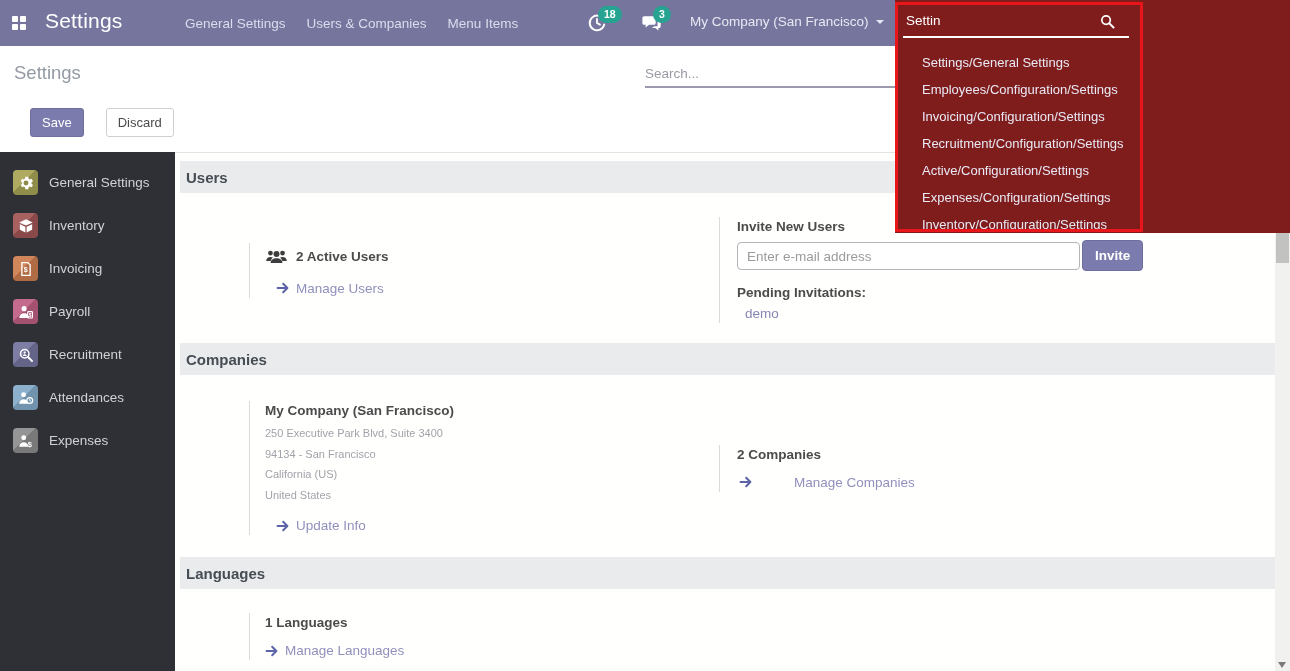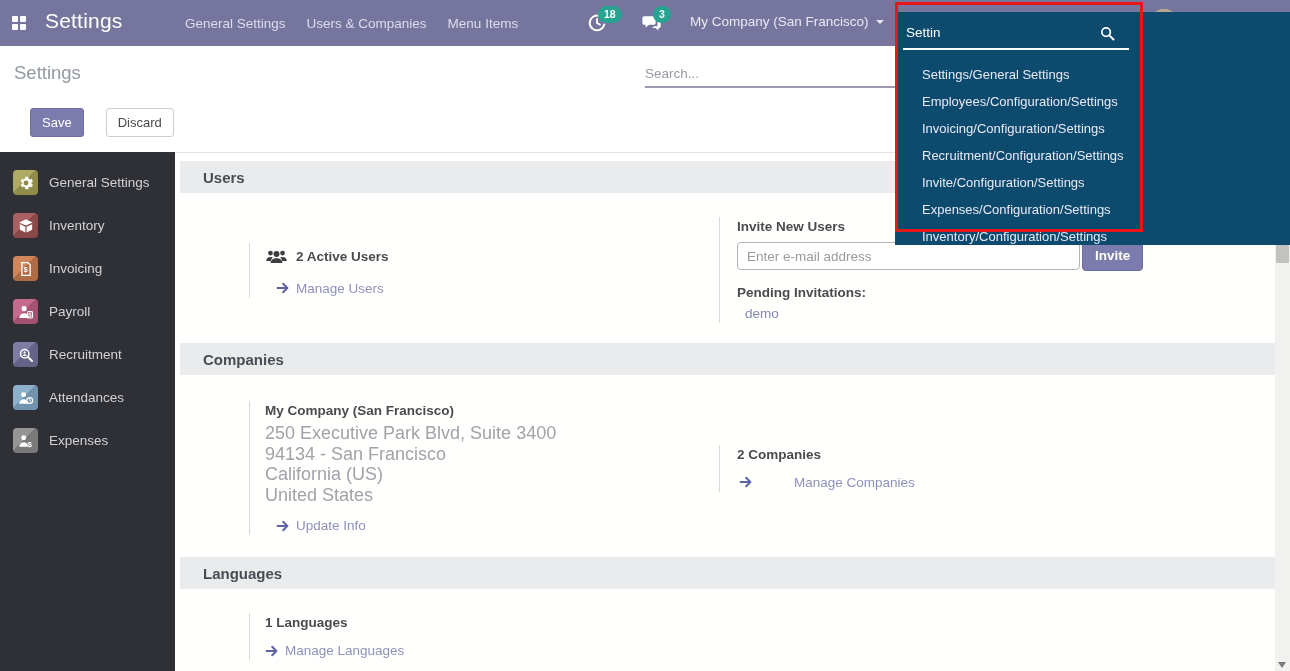--- a/index.html
+++ b/index.html
@@ -17,21 +17,21 @@
   .systray-icon svg { width:22px; height:22px; }
   .badge { position:absolute; top:-6px; left:12px; background:#27a392; color:#fff; font-size:10.5px; line-height:1; padding:3px 6px 3px; border-radius:9px; font-weight:bold; }
   .company-menu { position:absolute; left:690px; top:14px; color:#e8e8f4; font-size:13.5px; cursor:pointer; display:flex; align-items:center; gap:7px; }
   .user-menu { position:absolute; left:1151px; top:9px; display:flex; align-items:center; gap:8px; cursor:pointer; }
   .avatar { width:26px; height:26px; border-radius:50%; overflow:hidden; background:#c9b294; flex:none; }
   .avatar svg { width:26px; height:26px; display:block; }
   .user-name { color:#eceaf6; font-size:13.5px; }
   .caret { width:0; height:0; border-left:4px solid transparent; border-right:4px solid transparent; border-top:4px solid #e8e8f4; display:inline-block; }
 
   
-  .search-overlay { position:absolute; left:895px; top:12px; width:395px; height:233px; background:#0c4a6e; z-index:50; }
+  .search-overlay { position:absolute; left:895px; top:0; width:395px; height:233px; background:#7f1d1d; z-index:50; }
   .ov-search-input { position:absolute; left:8px; top:8px; width:226px; height:30px; background:transparent; border:none; border-bottom:2px solid #fdfdfd; color:#fff; font-size:13.5px; font-family:"Liberation Sans",sans-serif; outline:none; padding:0 26px 4px 3px; }
   .ov-search-input::placeholder { color:#e3e3f0; }
   .ov-magnifier { position:absolute; left:204px; top:13px; width:17px; height:17px; color:#fff; cursor:pointer; }
   .ov-magnifier svg { width:17px; height:17px; }
   .ov-results { position:absolute; left:0; top:49px; width:100%; }
   .ov-item { padding:6px 6px 6px 27px; color:#e9e9f5; font-size:13px; cursor:pointer; white-space:nowrap; }
   .red-box { position:absolute; left:895px; top:2px; width:248px; height:230px; border:3px solid #e8151b; z-index:60; pointer-events:none; }
 
   
   .control-header { position:absolute; left:0; top:46px; width:1290px; height:106px; background:#fff; z-index:5; }
@@ -46,41 +46,41 @@
   
   .sidebar { position:absolute; left:0; top:152px; width:175px; height:519px; background:#2e3036; z-index:10; padding-top:9px; }
   .side-item { height:43px; display:flex; align-items:center; padding-left:13px; gap:11px; cursor:pointer; }
   .side-label { color:#d2d2d5; font-size:13.5px; }
   .app-icon { width:25px; height:25px; border-radius:4px; flex:none; display:flex; align-items:center; justify-content:center; color:#fff;
               background-image:linear-gradient(135deg, rgba(255,255,255,.07) 45%, rgba(0,0,0,.14) 45%); }
   .app-icon svg { width:18px; height:18px; }
 
   
   .main { position:absolute; left:175px; top:152px; width:1100px; height:519px; background:#fffffe; border-top:1px solid #e3e3e3; z-index:4; overflow:hidden; }
-  .section-header { margin:8px 0 0 5px; height:32px; background:#e9ebed; display:flex; align-items:center; padding-left:23px; font-weight:bold; font-size:15px; color:#474d54; }
+  .section-header { margin:8px 0 0 5px; height:32px; background:#e9ebed; display:flex; align-items:center; padding-left:6px; font-weight:bold; font-size:15px; color:#474d54; }
   .section-content { display:flex; align-items:center; padding:24px 0 12px 58px;margin-left:16px; }
   .sbox { border-left:1px solid #dadada; padding:2px 0 2px 15px; }
   .sbox-left { width:470px; }
   .sbox-right { width:425px; padding-left:17px; }
   .bold-label { font-weight:bold; color:#4b4b4b; font-size:13.5px; }
   .icon-row { display:flex; align-items:center; gap:8px; }
   .dark-icon { width:23px; height:23px; color:#3d3d3d; }
   .dark-icon svg { width:23px; height:23px; }
   .link-row { display:flex; align-items:center; gap:6px; margin-top:13px; padding-left:11px; cursor:pointer; }
   .arrow-ic { width:14px; height:14px; color:#5c63a8; flex:none; }
   .arrow-ic svg { width:14px; height:14px; }
   .link-text { color:#9090bd; font-size:13.5px; }
   .invite-row { display:flex; align-items:flex-start; margin-top:8px; }
   .email-input { width:343px; height:28px; border:1px solid #b5b5b5; border-radius:4px; padding:0 9px; font-size:13.5px; color:#555; font-family:"Liberation Sans",sans-serif; outline:none; }
   .email-input::placeholder { color:#9b9b9b; }
   .invite-btn { margin-left:2px; height:31px; margin-top:-2px; padding:0 12px; background:#7c7bad; border:1px solid #6f6ea0; border-radius:4px; color:#fff; font-weight:bold; font-size:13.5px; cursor:pointer; font-family:"Liberation Sans",sans-serif; }
   .pending-label { margin-top:14px; }
   .pending-link { margin-top:6px; padding-left:8px; color:#8585b4; font-size:13.5px; cursor:pointer; }
   .company-name { font-size:13.5px; }
-  .addr-line { color:#a2a2aa; font-size:18px; line-height:20.5px; }
+  .addr-line { color:#a2a2aa; font-size:11px; line-height:20.5px; }
   .addr-block { margin-top:5px; }
 
   
   .scroll-track { position:absolute; right:0; top:233px; width:15px; height:438px; background:#f1f1f0; z-index:45; }
   .scroll-thumb { position:absolute; top:0; left:1px; width:13px; height:30px; background:#c2c2c0; cursor:pointer; }
   .scroll-arrow { position:absolute; bottom:3px; left:3px; width:0; height:0; border-left:4.5px solid transparent; border-right:4.5px solid transparent; border-top:6px solid #7a7a7a; cursor:pointer; }
 </style>
 </head>
 <body>
 
@@ -294,21 +294,21 @@
   <input class="ov-search-input" value="Settin" style="">
   <span class="ov-magnifier"><span><svg viewBox="0 0 24 24" fill="none" stroke="currentColor">
           <circle cx="10" cy="10" r="6" stroke-width="2.4"></circle>
           <line x1="14.6" y1="14.6" x2="20.5" y2="20.5" stroke-width="2.8" stroke-linecap="round"></line>
         </svg></span></span>
   <div class="ov-results">
     <div class="ov-item">Settings/General Settings</div>
     <div class="ov-item">Employees/Configuration/Settings</div>
     <div class="ov-item">Invoicing/Configuration/Settings</div>
     <div class="ov-item">Recruitment/Configuration/Settings</div>
-    <div class="ov-item">Invite/Configuration/Settings</div>
+    <div class="ov-item">Active/Configuration/Settings</div>
     <div class="ov-item">Expenses/Configuration/Settings</div>
     <div class="ov-item">Inventory/Configuration/Settings</div>
   </div>
 </div>
 <div class="red-box"></div>
 
 <div class="scroll-track">
   <div class="scroll-thumb"></div>
   <div class="scroll-arrow"></div>
 </div>

